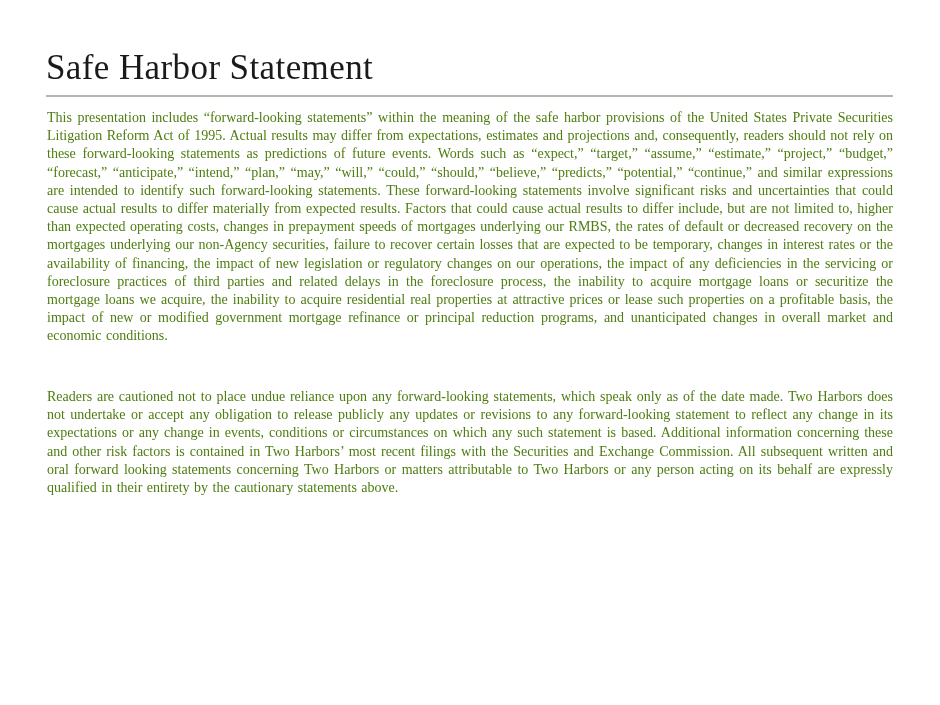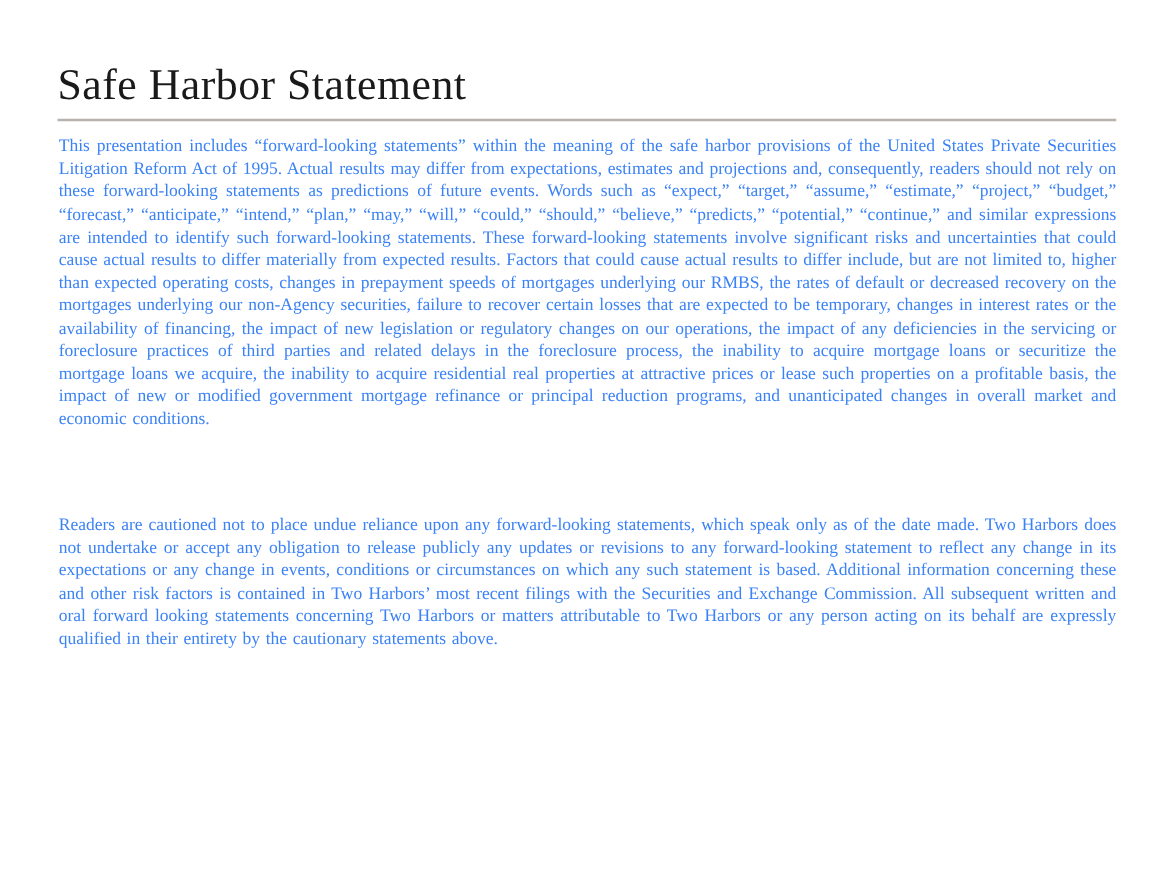--- a/index.html
+++ b/index.html
@@ -31,25 +31,25 @@
   .title-rule { left: 46px; top: 95px; width: 847px; }
   .footer-rule { left: 46px; top: 627px; width: 849px; }
   .body-par {
     position: absolute;
     left: 47px;
     width: 846px;
     margin: 0;
     text-align: justify;
     font-size: 14px;
     line-height: 18.2px;
-    color: #3b82f6;
+    color: #4d7c0f;
     word-spacing: 1px;
   }
   .p1 { top: 109px; }
-  .p2 { top: 388px; margin-top: 24px; }
+  .p2 { top: 388px; }
   .page-number {
     position: absolute;
     top: 640px;
     left: 868px;
     width: 26px;
     text-align: center;
     font-size: 17px;
     color: #b6b1ab;
   }
   .logo {

